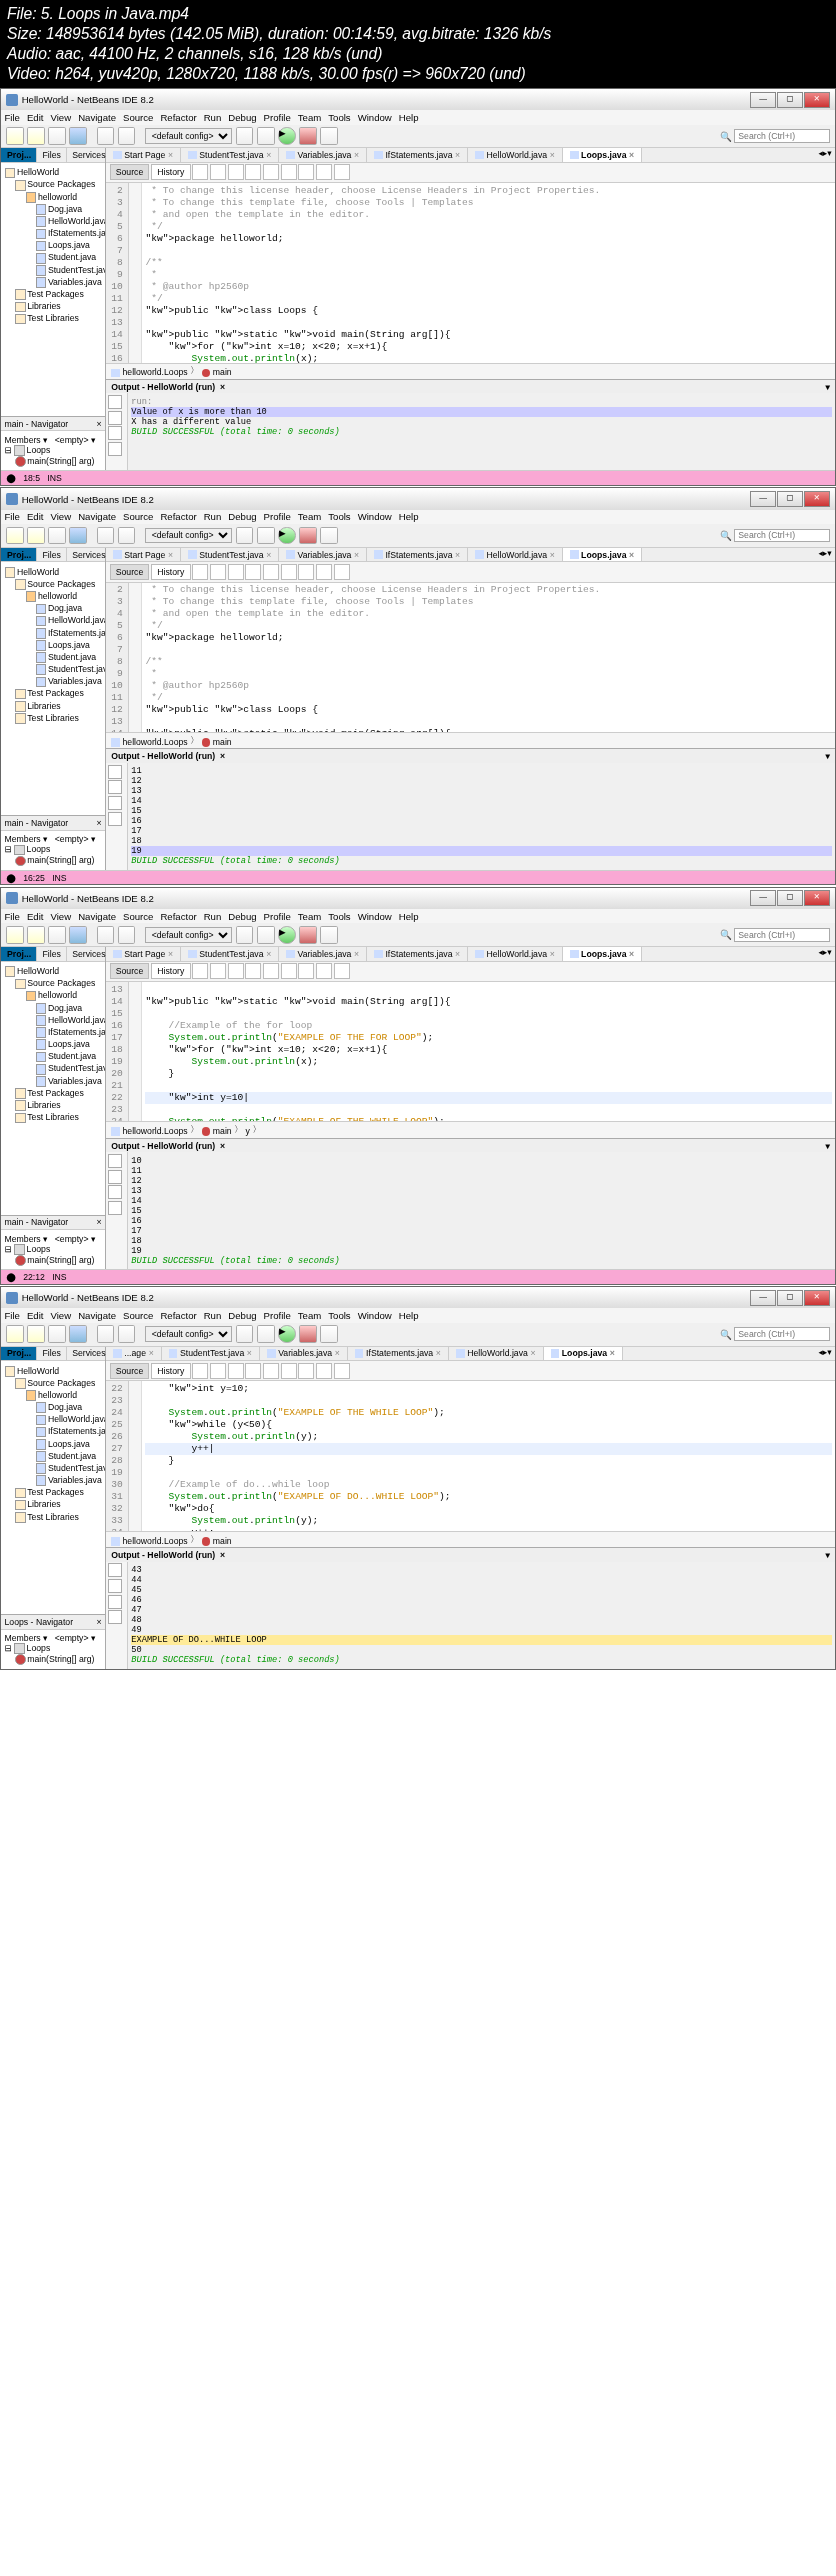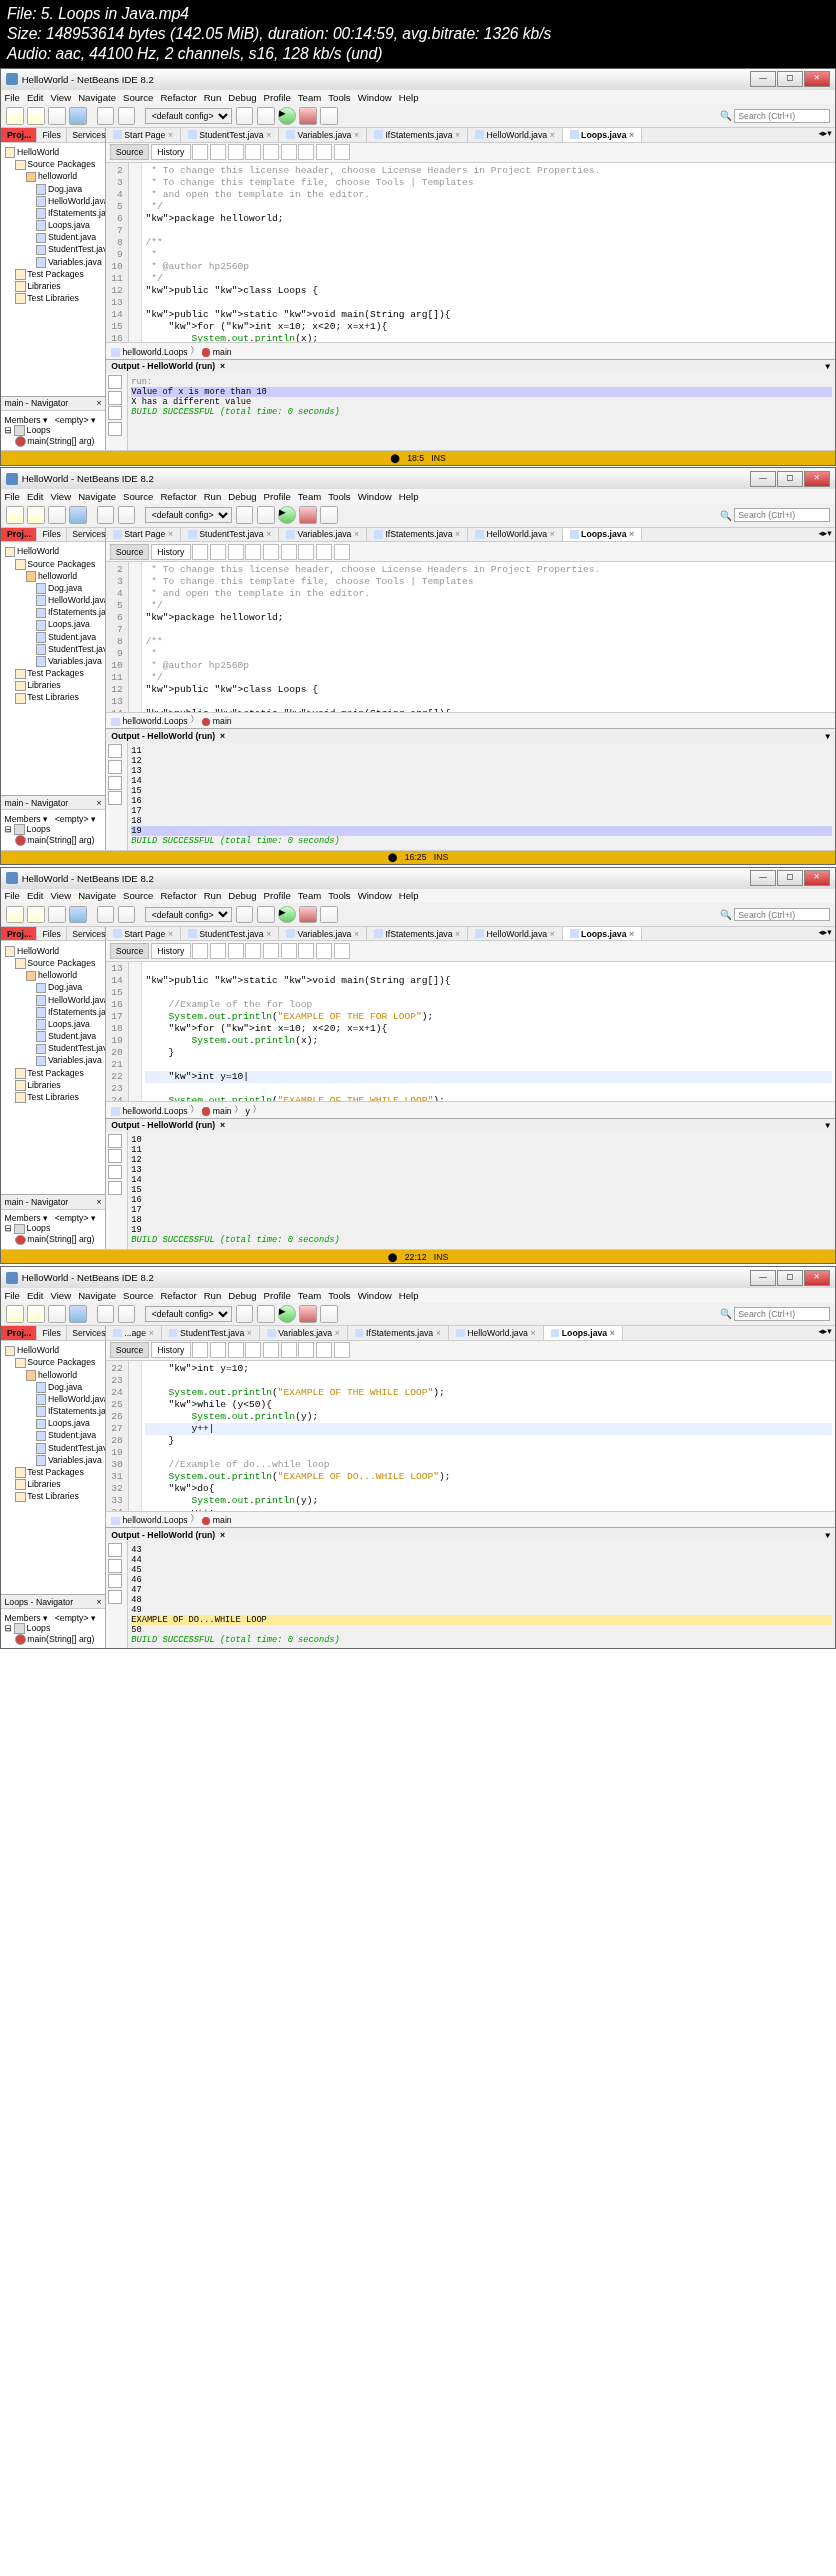--- a/index.html
+++ b/index.html
@@ -20,21 +20,21 @@
 .tool-icon.run { background:linear-gradient(#cfc,#6c6); border-radius:50%; }
 .tool-icon.debug { background:linear-gradient(#fcc,#c66); }
 .tool-sep { width:2.6px; height:17.4px; }
 .config-combo { font-size:8.7px; padding:0.9px 1.7px; border:0.9px solid #aaa; }
 .search-box { margin-left:auto; display:flex; align-items:center; gap:1.7px; }
 .search-input { border:0.9px solid #aaa; font-size:8.7px; padding:0.9px 3.5px; width:87px; }
 .main-layout { display:flex; height:322px; }
 .left-panel { width:104px; border-right:0.9px solid #aaa; display:flex; flex-direction:column; background:#fff; }
 .panel-tabs { display:flex; background:#eee; border-bottom:0.9px solid #ccc; font-size:8.7px; }
 .panel-tab { padding:1.7px 5.2px; border-right:0.9px solid #ccc; }
-.panel-tab.active { background:#ef4444; font-weight:bold;padding-left:6px; }
+.panel-tab.active { background:#0369a1; font-weight:bold;padding-left:6px; }
 .tree { padding:3.5px; font-size:8.7px; line-height:1.4; overflow:auto; flex:1; }
 .tree-node { white-space:nowrap; }
 .tree-indent-1 { padding-left:10.4px; }
 .tree-indent-2 { padding-left:21px; }
 .tree-indent-3 { padding-left:31px; }
 .tree-icon { display:inline-block; width:8.7px; height:8.7px; background:#ddd; border:0.9px solid #999; margin-right:1.7px; vertical-align:middle; }
 .tree-icon.pkg { background:#fc8; }
 .tree-icon.java { background:#cdf; }
 .tree-icon.folder { background:#fec; }
 .nav-panel { border-top:0.9px solid #aaa; }
@@ -64,30 +64,31 @@
 .output-panel { border-top:0.9px solid #aaa; }
 .output-header { background:#eee; padding:1.7px 5.2px; font-size:8.7px; font-weight:bold; display:flex; justify-content:space-between; }
 .output-body { display:flex; }
 .output-toolbar { width:17.4px; background:#f5f5f5; border-right:0.9px solid #ccc; display:flex; flex-direction:column; gap:1.7px; padding:1.7px; }
 .out-btn { width:12px; height:12px; border:0.9px solid #aaa; background:#fff; }
 .output-text { padding:3.5px; font-family:'Courier New',monospace; font-size:8.7px; flex:1; min-height:70px; }
 .out-run { color:#888; }
 .out-highlight { background:#ccf; }
 .out-success { color:#090;font-style:italic; }
 .out-yellow { background:#ffeb99; }
-.statusbar { background:#eab308; padding:1.7px 5.2px; font-size:8.7px; display:flex; justify-content:center; border-top:0.9px solid #ccc; }
+.statusbar { background:#f9a8d4; padding:1.7px 5.2px; font-size:8.7px; display:flex; justify-content:flex-start; border-top:0.9px solid #ccc; }
 .magnify { color:#666; font-size:9.6px; }
 </style>
 </head>
 <body>
 
 <div class="header-info">
   <div>File: 5. Loops in Java.mp4</div>
   <div>Size: 148953614 bytes (142.05 MiB), duration: 00:14:59, avg.bitrate: 1326 kb/s</div>
   <div>Audio: aac, 44100 Hz, 2 channels, s16, 128 kb/s (und)</div>
+  <div>Video: h264, yuv420p, 1280x720, 1188 kb/s, 30.00 fps(r) =&gt; 960x720 (und)</div>
 </div>
 
 <div id="frames-container">
 <div class="ide-window">
   <div class="titlebar">
     <div class="titlebar-left">
       <span class="nb-icon"></span>
       <span>HelloWorld - NetBeans IDE 8.2</span>
     </div>
     <div class="win-btns">

